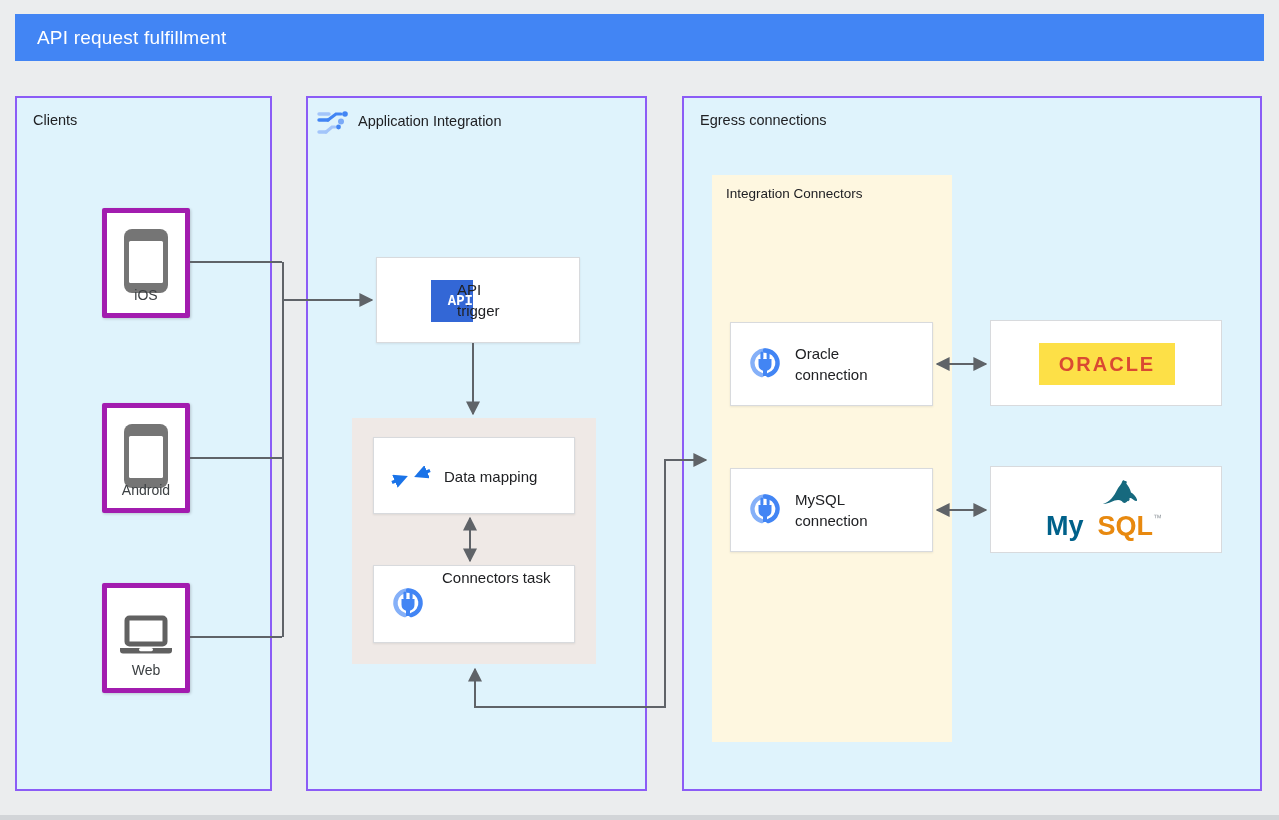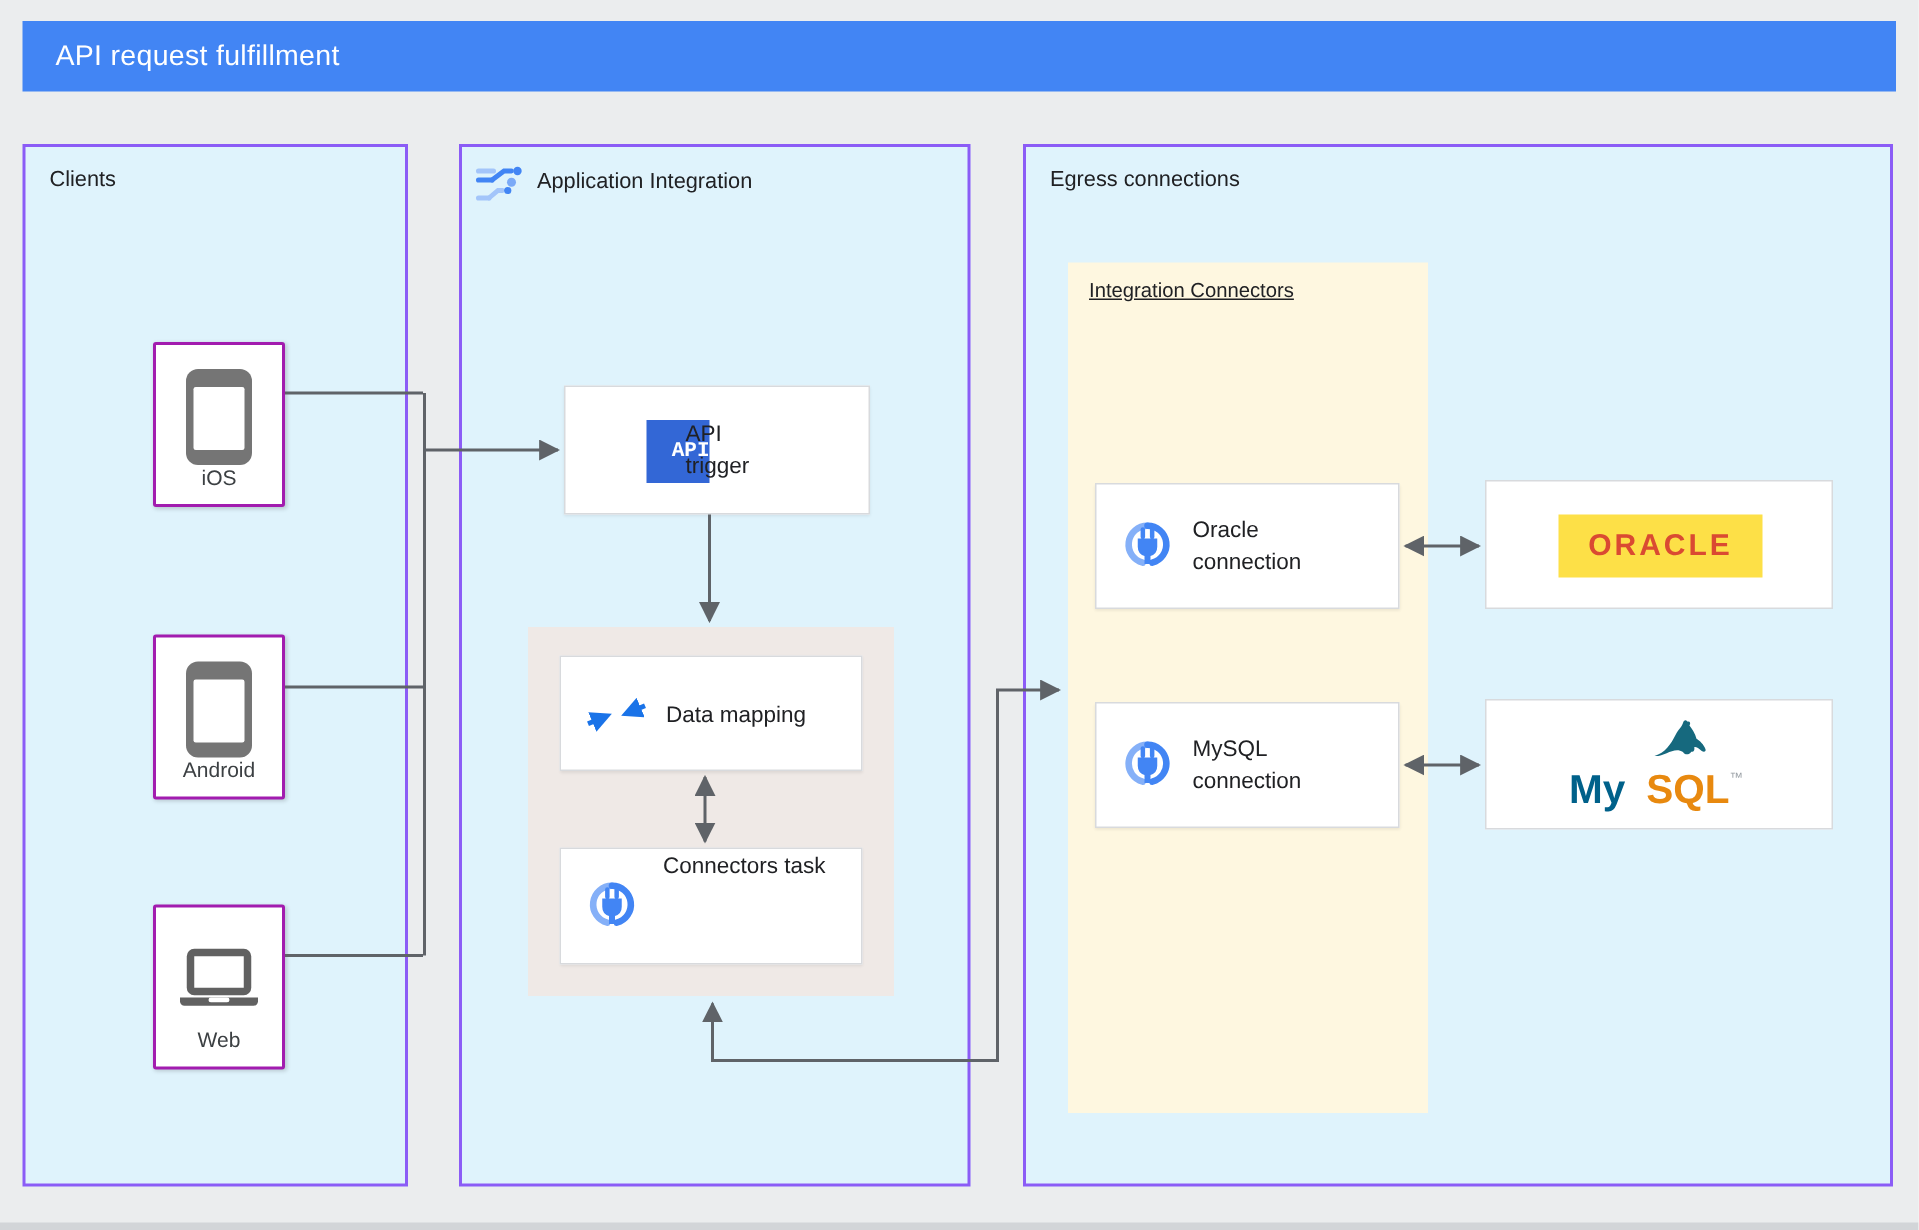--- a/index.html
+++ b/index.html
@@ -10,22 +10,22 @@
     background:#4285F4;color:#fff;font-size:19px;line-height:47px;
     padding-left:22px;box-sizing:border-box;letter-spacing:.2px;}
 
   .panel{position:absolute;background:#DFF3FC;border:2px solid #8b5cf6;box-sizing:border-box;}
   .panel-clients{left:15px;top:96px;width:257px;height:695px;}
   .panel-integration{left:306px;top:96px;width:341px;height:695px;}
   .panel-egress{left:682px;top:96px;width:580px;height:695px;}
   .panel-title{position:absolute;left:16px;top:14px;font-size:14.5px;color:#202124;}
 
   .client-card{position:absolute;width:88px;height:110px;background:#fff;
-    border:2px solid #a21caf;border-radius:2px;box-sizing:border-box;
-    box-shadow:1px 1px 3px rgba(0,0,0,.18);text-align:center;margin-top:20px;}
+    border:5px solid #a21caf;border-radius:2px;box-sizing:border-box;
+    box-shadow:1px 1px 3px rgba(0,0,0,.18);text-align:center;}
   .client-card .card-label{position:absolute;bottom:10px;width:100%;font-size:14px;color:#3C4043;}
   .client-card svg{margin-top:15px;}
   .card-ios{left:102px;top:208px;}
   .card-android{left:102px;top:403px;}
   .card-web{left:102px;top:583px;}
   .card-web svg{margin-top:27px;}
 
   .ai-header-icon{position:absolute;left:315px;top:104px;}
   .ai-header-label{position:absolute;left:358px;top:113px;font-size:14.5px;color:#202124;}
 
@@ -41,21 +41,21 @@
 
   .task-group{position:absolute;left:352px;top:418px;width:244px;height:246px;background:#EFE9E6;}
   .node-data-mapping{left:373px;top:437px;width:202px;height:77px;}
   .node-data-mapping .dm-icon{position:absolute;left:15px;top:23px;}
   .node-data-mapping .node-label{left:70px;top:28px;width:130px;}
   .node-connectors-task{left:373px;top:565px;width:202px;height:78px;}
   .node-connectors-task .conn-icon{position:absolute;left:14px;top:19px;}
   .node-connectors-task .node-label{left:68px;top:1px;width:115px;}
 
   .connectors-group{position:absolute;left:712px;top:175px;width:240px;height:567px;background:#FEF7E0;}
-  .connectors-group-title{position:absolute;left:14px;top:11px;font-size:13.5px;color:#202124;text-decoration:underline;}
+  .connectors-group-title{position:absolute;left:14px;top:11px;font-size:13.5px;color:#202124;}
   .node-oracle-conn{left:730px;top:322px;width:203px;height:84px;}
   .node-mysql-conn{left:730px;top:468px;width:203px;height:84px;}
   .conn-node-icon{position:absolute;left:14px;top:22px;}
   .node-oracle-conn .node-label,.node-mysql-conn .node-label{left:64px;top:20px;width:120px;}
 
   .logo-box{position:absolute;background:#fff;border:1px solid #D8DADD;box-sizing:border-box;}
   .logo-box-oracle{left:990px;top:320px;width:232px;height:86px;}
   .logo-box-mysql{left:990px;top:466px;width:232px;height:87px;}
   .oracle-badge{position:absolute;left:48px;top:22px;width:136px;height:42px;background:#fde047;
     color:#DA4A32;font-weight:bold;font-size:20px;letter-spacing:2px;text-align:center;line-height:42px;}

